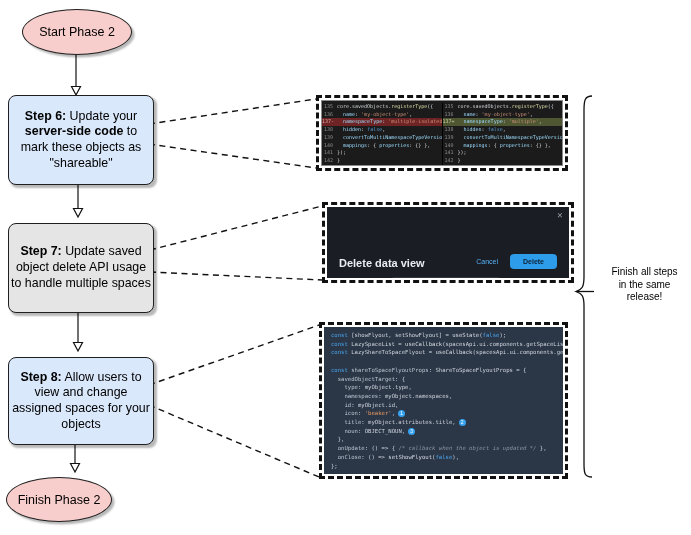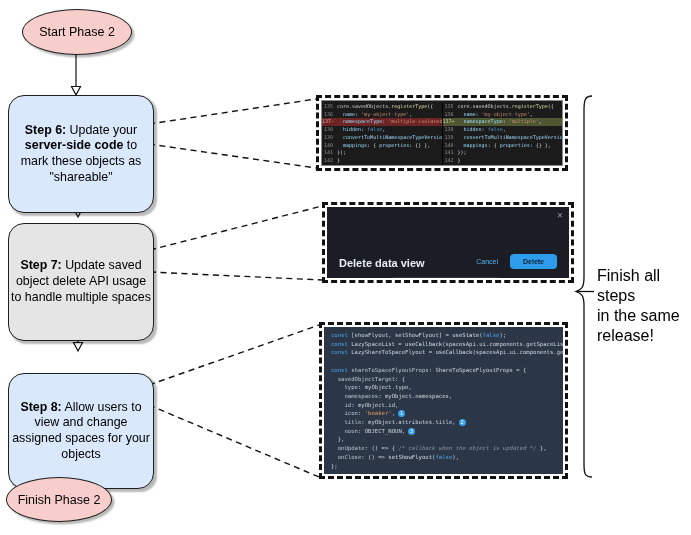--- a/index.html
+++ b/index.html
@@ -3,22 +3,22 @@
 <meta charset="utf-8">
 <style>
   html,body{margin:0;padding:0;background:#fff;}
   .canvas{position:relative;width:691px;height:535px;background:#fff;overflow:hidden;
           font-family:"Liberation Sans",sans-serif;color:#000;}
   svg.overlay{position:absolute;left:0;top:0;pointer-events:none;}
 
   .shape{position:absolute;display:flex;align-items:center;justify-content:center;
          text-align:center;box-shadow:2.5px 2.5px 2px rgba(0,0,0,0.28);}
   .ellipse{background:#f8cecc;border:1.6px solid #1f1f1f;border-radius:50%;font-size:12.5px;}
-  .stepbox{background:#dae8fc;border:1.6px solid #1f1f1f;border-radius:16px;
-           font-size:12.4px;line-height:1.27;padding:17px 2px;}
+  .stepbox{background:#dae8fc;border:1.6px solid #1f1f1f;border-radius:8px;
+           font-size:12.4px;line-height:1.27;padding:3px 2px;}
   .stepbox .bold{font-weight:700;}
 
   .frame{position:absolute;border:3px dashed #111;background:#fff;padding:2px;box-sizing:border-box;}
 
   
   .diff{display:flex;background:#1b1b1b;border:1px solid #8a8a8a;height:100%;box-sizing:border-box;
         font-family:"DejaVu Sans Mono",monospace;font-size:5px;line-height:7.7px;overflow:hidden;padding-top:2px;}
   .diff-panel{flex:1;overflow:hidden;}
   .diff-panel+.diff-panel{border-left:1px solid #000;}
   .cline{display:flex;white-space:pre;}
@@ -48,21 +48,21 @@
   .snippet{background:#2b3646;height:100%;box-sizing:border-box;padding:4px 7px;
            font-family:"DejaVu Sans Mono",monospace;font-size:5.6px;line-height:8.7px;
            color:#ccd3dc;overflow:hidden;white-space:pre;}
   .badge{display:inline-block;width:7px;height:7px;border-radius:50%;background:#36a2ef;color:#fff;
          font-size:5px;line-height:7px;text-align:center;vertical-align:middle;margin-left:3px;
          font-family:"Liberation Sans",sans-serif;}
   .theme-dark .tok-kw{color:#4aa7f0}.theme-dark .tok-bool{color:#4aa7f0}
   .theme-dark .tok-str{color:#e59a63}.theme-dark .tok-fn{color:#d8dee6}
   .theme-dark .tok-prop{color:#bac4d0}.theme-dark .tok-cmt{color:#8a94a3;font-style:italic}
 
-  .note{position:absolute;font-size:16px;line-height:1.25;white-space:pre-line;}
+  .note{position:absolute;font-size:10px;line-height:1.25;white-space:pre-line;text-align:center;}
 </style>
 </head>
 <body>
 
 <div class="canvas">
 
   <svg class="overlay" width="691" height="535" viewBox="0 0 691 535">
 
     <g stroke="#111" stroke-width="1.2">
       <line x1="76" y1="53" x2="76" y2="86.5"></line>
@@ -96,21 +96,21 @@
   </div>
 
   <div class="shape stepbox" style="left: 8px; top: 95px; width: 140px; height: 82px; background: rgb(218, 232, 252);">
     <span><span class="bold">Step 6:</span><span> Update your </span><span class="bold">server-side code</span><span> to mark these objects as "shareable"</span></span>
   </div>
 
   <div class="shape stepbox" style="left: 8px; top: 223px; width: 140px; height: 82px; background: #e5e5e5;">
     <span><span class="bold">Step 7:</span><span> Update saved object delete API usage to handle multiple spaces</span></span>
   </div>
 
-  <div class="shape stepbox" style="left: 8px; top: 357px; width: 140px; height: 80px; background: rgb(218, 232, 252); margin-top: 16px;">
+  <div class="shape stepbox" style="left: 8px; top: 357px; width: 140px; height: 80px; background: rgb(218, 232, 252);">
     <span><span class="bold">Step 8:</span><span> Allow users to view and change assigned spaces for your objects</span></span>
   </div>
 
   <div class="shape ellipse" style="left: 6px; top: 477px; width: 104px; height: 43px; background: rgb(248, 206, 204);">
     <span>Finish Phase 2</span>
   </div>
 
   <div class="frame" style="left:316px;top:95px;width:252px;height:76px">
     <div class="diff theme-diff">
       <div class="diff-panel">

